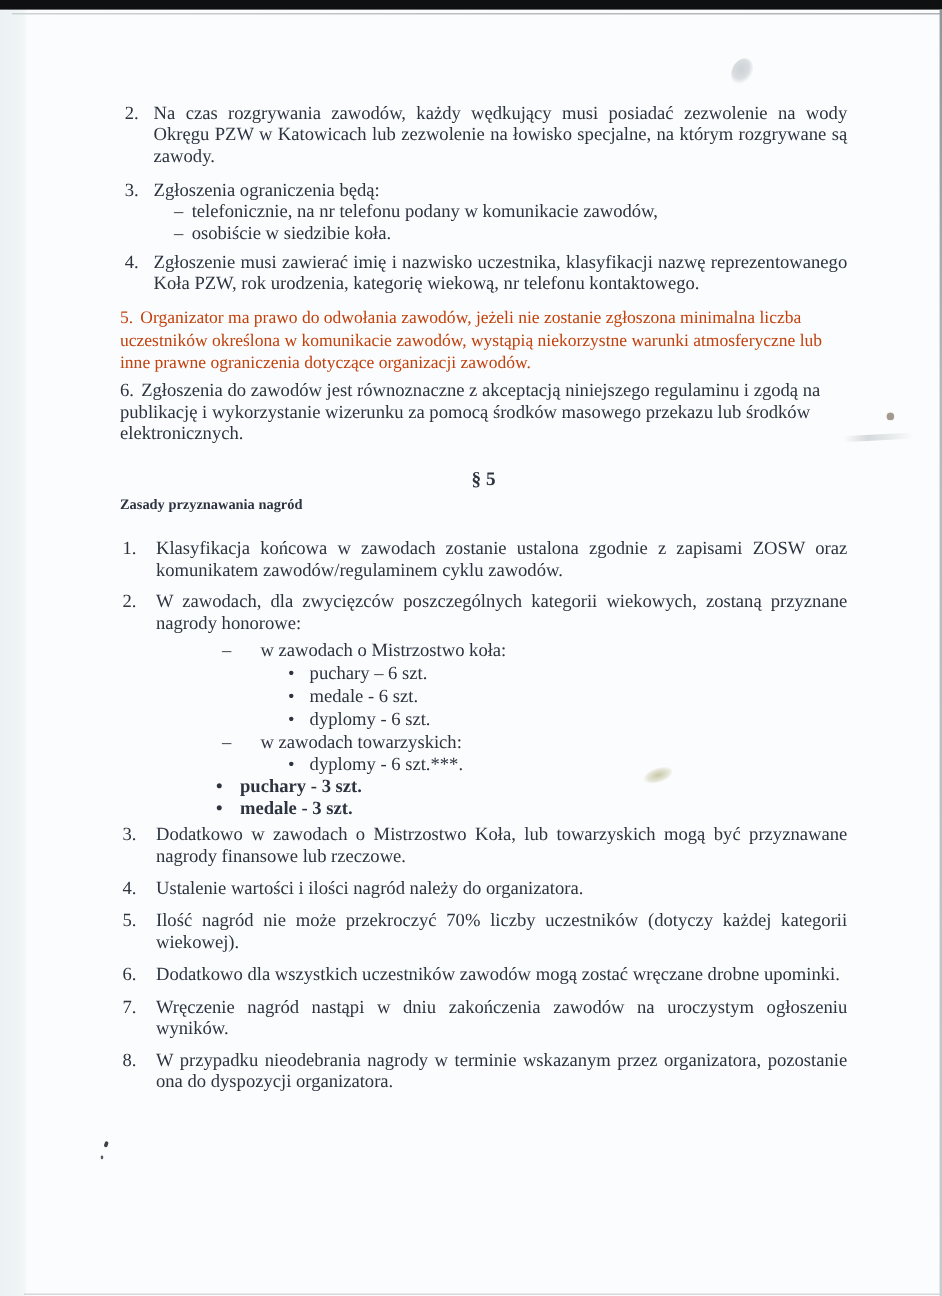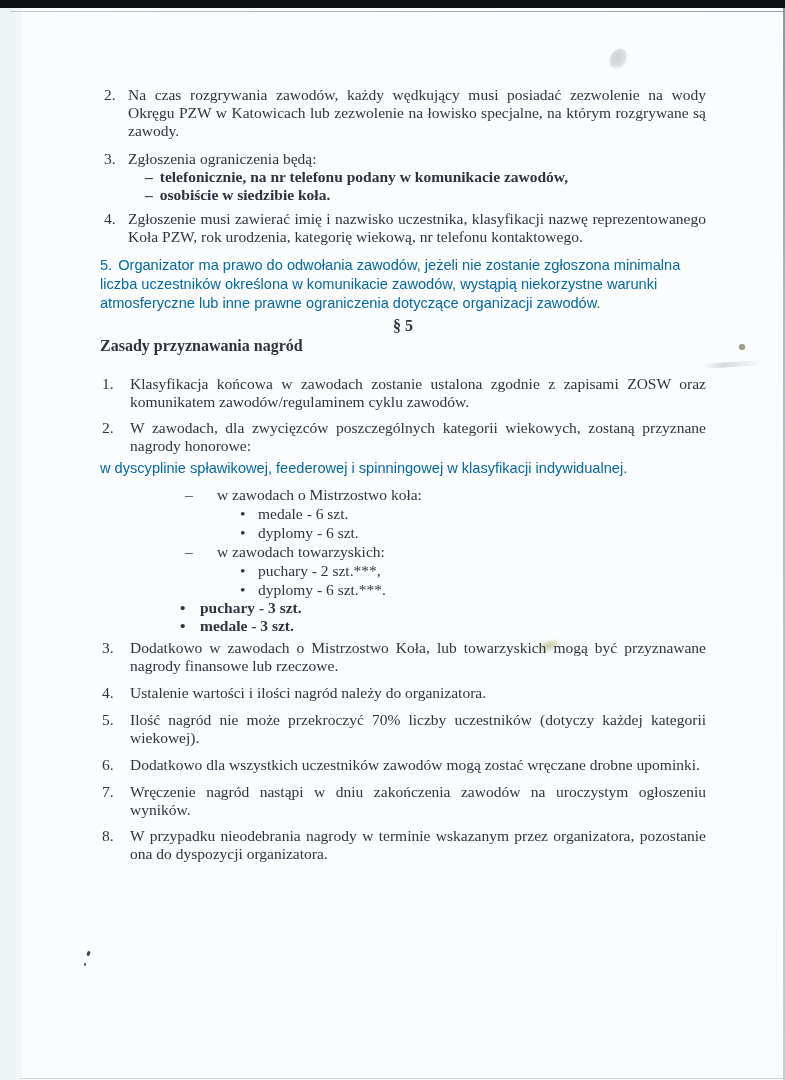--- a/index.html
+++ b/index.html
@@ -28,39 +28,39 @@
     background:linear-gradient(to bottom,#8f969b,#b3b9bc 30%,#c6cbcd);
   }
   .edge-bottom{
     position:absolute;left:20px;bottom:1px;width:765px;height:1px;background:#ccd0d2;
   }
   .content{
     position:absolute;left:100px;top:86px;width:606px;
     color:#2d3440;font-size:15.5px;line-height:18px;
   }
   .serif{font-family:"Liberation Serif", serif;}
-  .sans{font-family:Liberation Sans, sans-serif;font-size:14.6px;line-height:19px;color:#0369a1;}
+  .sans{font-family:Liberation Serif, serif;font-size:14.6px;line-height:19px;color:#c2410c;}
   .para{margin:0;}
   .hang{position:relative;padding-left:28px;}
   .hang .num{position:absolute;left:4px;top:0;}
   .txt-block{display:block;}
   .justify{text-align:justify;}
   .num-inline{margin-right:6px;}
-  .dash-sub{padding-left:17px;font-weight:bold;}
+  .dash-sub{padding-left:17px;}
   .dash-sub .marker{margin-right:7px;}
   .mb46{margin-bottom:10px;}
   .mb-p3{margin-bottom:6px;}
   .mb-p4{margin-bottom:10px;}
   .mb-p5{margin-bottom:4px;}
   .mb-p6{margin-bottom:20px;}
   .section-mark{
     text-align:center;font-weight:bold;font-size:16px;margin-bottom:2px;
   }
   .section-heading{
-    font-weight:bold;font-size:16px;margin-bottom:20px;
+    font-weight:bold;font-size:12px;margin-bottom:20px;
   }
   .rule{margin-bottom:8px;}
   .rule .num{left:2px;}
   .rule{padding-left:30px;}
   .note{margin-bottom:7px;}
   .award-area{margin-bottom:4px;}
   .dash-group{padding-left:85px;line-height:19px;}
   .dash-group .g-label .marker{display:inline-block;width:32px;}
   .bullet-line{padding-left:140px;line-height:19px;}
   .bullet-line .bmark{display:inline-block;width:18px;}
@@ -133,57 +133,59 @@
 
   <div class="para hang serif mb-p4">
     <span class="num">4.</span>
     <span class="txt-block justify">Zgłoszenie musi zawierać imię i nazwisko uczestnika, klasyfikacji nazwę reprezentowanego Koła PZW, rok urodzenia, kategorię wiekową, nr telefonu kontaktowego.</span>
   </div>
 
   <div class="para sans mb-p5">
     <span class="num-inline">5.</span><span>Organizator ma prawo do odwołania zawodów, jeżeli nie zostanie zgłoszona minimalna liczba uczestników określona w komunikacie zawodów, wystąpią niekorzystne warunki atmosferyczne lub inne prawne ograniczenia dotyczące organizacji zawodów.</span>
   </div>
 
+  <div class="para serif mb-p6">
+    <span class="num-inline">6.</span><span>Zgłoszenia do zawodów jest równoznaczne z akceptacją niniejszego regulaminu i zgodą na publikację i wykorzystanie wizerunku za pomocą środków masowego przekazu lub środków elektronicznych.</span>
+  </div>
 
   <div class="section-mark serif">§ 5</div>
   <div class="section-heading serif">Zasady przyznawania nagród</div>
 
   <div class="para hang rule serif">
     <span class="num">1.</span>
     <span class="txt-block justify">Klasyfikacja końcowa w zawodach zostanie ustalona zgodnie z zapisami ZOSW oraz komunikatem zawodów/regulaminem cyklu zawodów.</span>
   </div>
   <div class="para hang rule serif" style="margin-bottom:4px;">
     <span class="num">2.</span>
     <span class="txt-block justify">W zawodach, dla zwycięzców poszczególnych kategorii wiekowych, zostaną przyznane nagrody honorowe:</span>
   </div>
 
-  <div class="para sans note">w dyscyplinie spławikowej, feederowej i spinningowej w klasyfikacji indywidualnej.</div>
 
   <div class="award-area">
     <div class="dash-group">
       <div class="g-label">
         <span class="marker">–</span><span>w zawodach o Mistrzostwo koła:</span>
       </div>
     </div>
     <div class="bullet-line">
+      <span class="bmark">•</span><span>puchary – 6 szt.</span>
+    </div>
+    <div class="bullet-line">
       <span class="bmark">•</span><span>medale - 6 szt.</span>
     </div>
     <div class="bullet-line">
       <span class="bmark">•</span><span>dyplomy - 6 szt.</span>
     </div>
 
     <div class="dash-group">
       <div class="g-label">
         <span class="marker">–</span><span>w zawodach towarzyskich:</span>
       </div>
     </div>
     <div class="bullet-line">
-      <span class="bmark">•</span><span>puchary - 2 szt.***,</span>
-    </div>
-    <div class="bullet-line">
       <span class="bmark">•</span><span>dyplomy - 6 szt.***.</span>
     </div>
 
     <div class="spin-bullet">
       <span class="bmark">•</span><span>puchary - 3 szt.</span>
     </div>
     <div class="spin-bullet">
       <span class="bmark">•</span><span>medale - 3 szt.</span>
     </div>
   </div>

